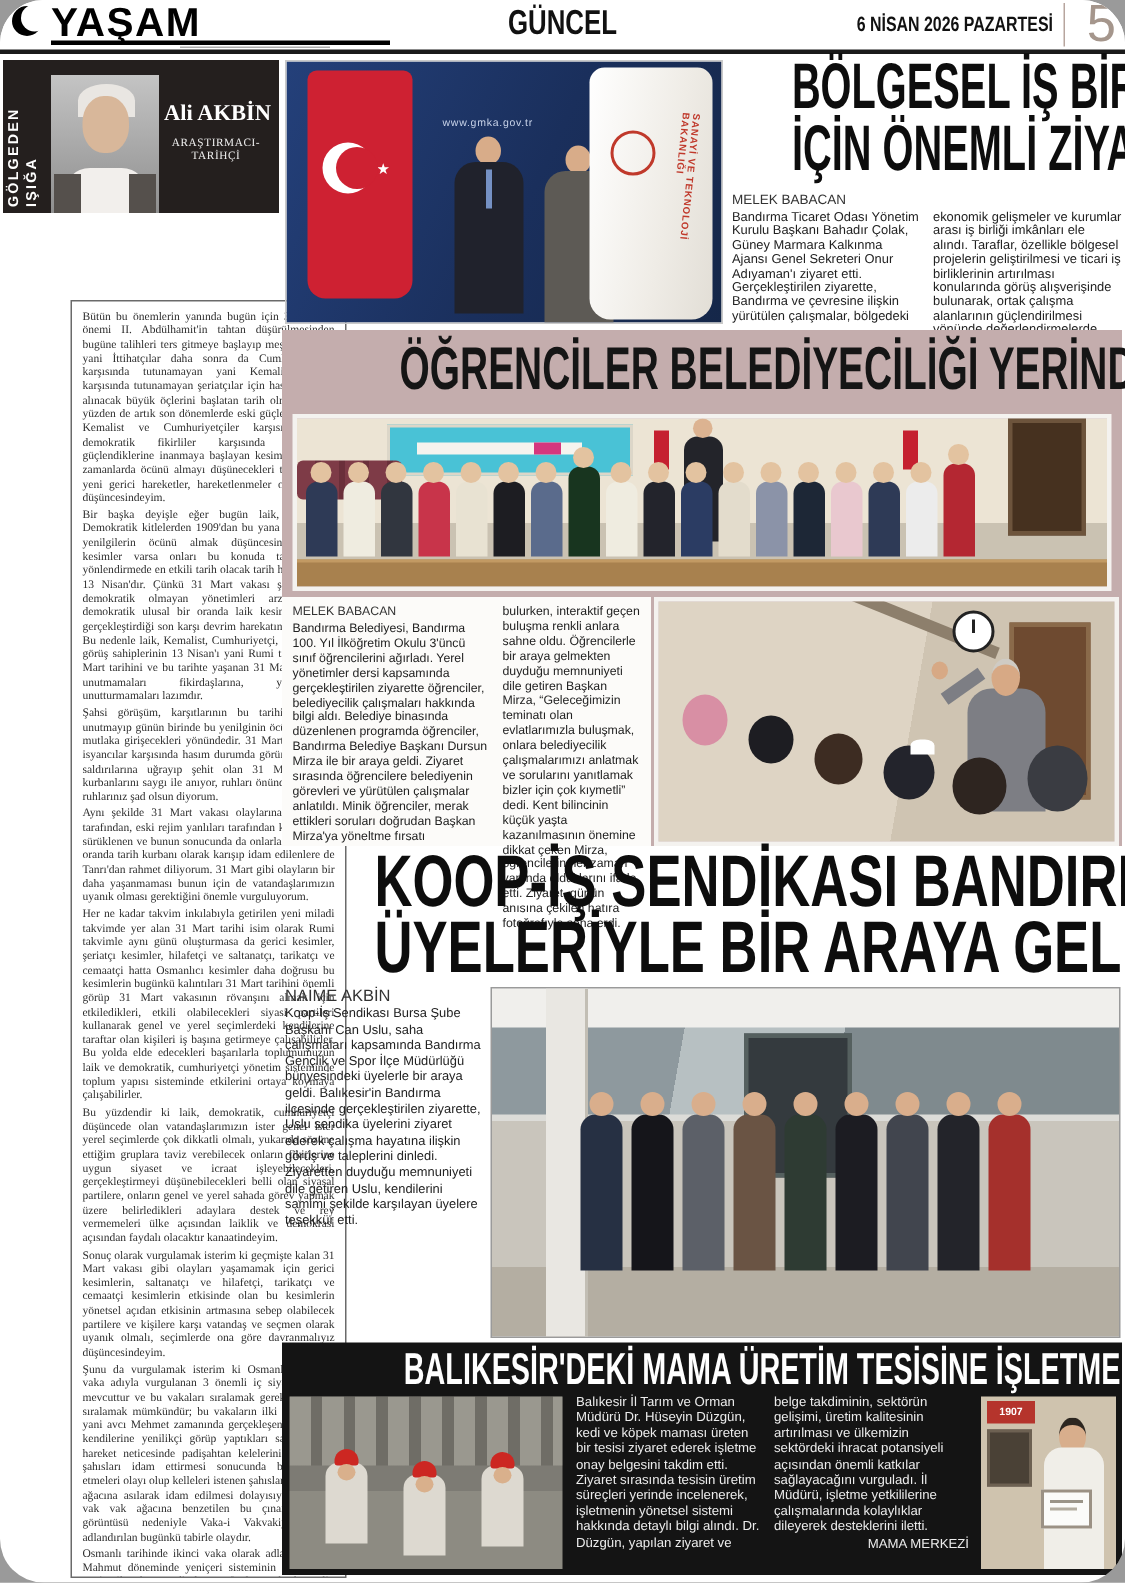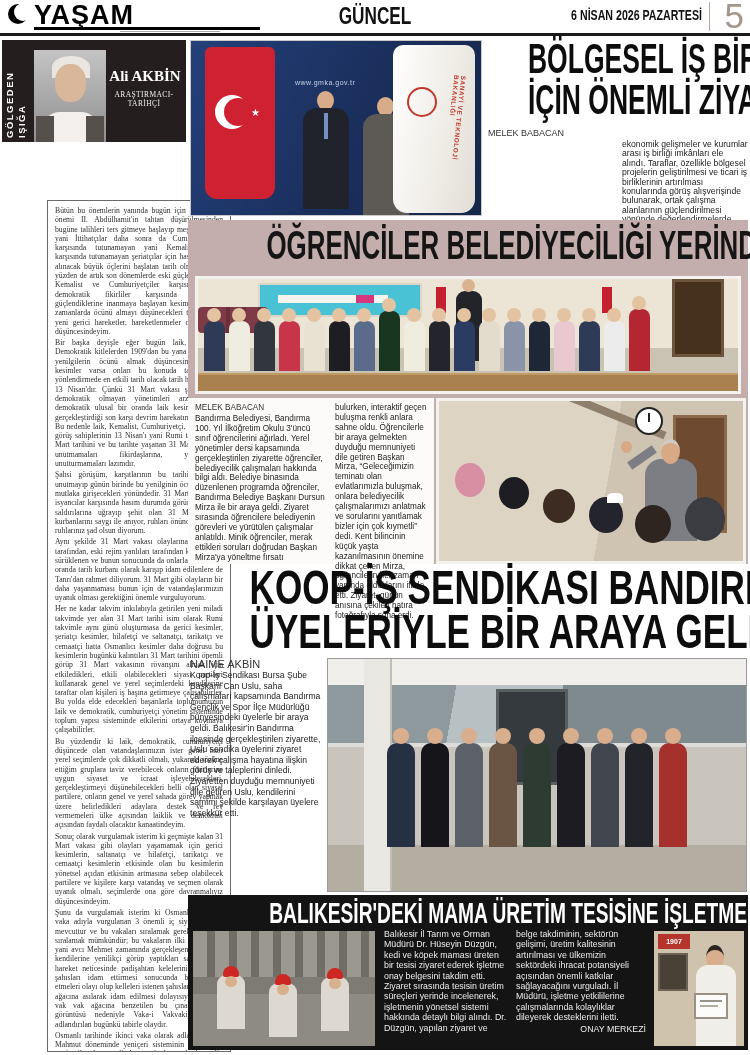--- a/index.html
+++ b/index.html
@@ -1,17 +1,17 @@
 <!DOCTYPE html>
 <html><head>
 <meta charset="utf-8">
 <style>
   html,body{margin:0;padding:0;background:#9a9a9a;}
   .page{position:relative;width:750px;height:1055px;margin:0 auto;background:#ffffff;overflow:hidden;
-        font-family:"Liberation Sans",sans-serif;color:#111;}
+        font-family:"Liberation Sans",sans-serif;color:#111;border-radius:29px;}
   .abs{position:absolute;}
 
   
   .hdr{position:absolute;left:0;top:0;width:750px;height:33px;background:#fff;}
   .crescent{position:absolute;left:8px;top:4px;width:22px;height:22px;}
   .crescent::before{content:"";position:absolute;left:0;top:0;width:20px;height:20px;border-radius:50%;background:#000;}
   .crescent::after{content:"";position:absolute;left:6px;top:-1px;width:18px;height:18px;border-radius:50%;background:#fff;}
   .logo-text{position:absolute;left:34px;top:0px;font-weight:bold;font-size:27px;line-height:30px;letter-spacing:1px;color:#000;}
   .logo-underline{position:absolute;left:34px;top:27px;width:226px;height:3px;background:#000;}
   .logo-sub{position:absolute;left:120px;top:31px;width:100px;height:1px;background:#aaa;}
@@ -234,20 +234,21 @@
       <span class="min-emblem"></span>
       <span class="min-flag-text">SANAYİ VE TEKNOLOJİ BAKANLIĞI</span>
     </div>
   </div>
 
   <div class="visit-headline">
     <span class="l">BÖLGESEL İŞ BİRLİĞİ</span>
     <span class="l">İÇİN ÖNEMLİ ZİYARET</span>
   </div>
   <div class="visit-byline">MELEK BABACAN</div>
+  <div class="visit-col c1">Bandırma Ticaret Odası Yönetim Kurulu Başkanı Bahadır Çolak, Güney Marmara Kalkınma Ajansı Genel Sekreteri Onur Adıyaman'ı ziyaret etti. Gerçekleştirilen ziyarette, Bandırma ve çevresine ilişkin yürütülen çalışmalar, bölgedeki</div>
   <div class="visit-col c2">ekonomik gelişmeler ve kurumlar arası iş birliği imkânları ele alındı. Taraflar, özellikle bölgesel projelerin geliştirilmesi ve ticari iş birliklerinin artırılması konularında görüş alışverişinde bulunarak, ortak çalışma alanlarının güçlendirilmesi yönünde değerlendirmelerde bulundu.</div>
 
   <div class="pink-band">
     <div class="students-headline">ÖĞRENCİLER BELEDİYECİLİĞİ YERİNDE ÖĞRENDİ</div>
 
     <div class="photo-group">
       <span class="pg-screen">
           <i></i>
           <em></em>
         </span>
@@ -308,21 +309,21 @@
     <div class="photo-factory">
       <span class="pf-pipes"></span>
       <span class="worker" style="left:24px;top:44px;"></span>
       <span class="worker" style="left:76px;top:52px;"></span>
       <span class="worker" style="left:128px;top:46px;"></span>
     </div>
 
     <div class="f-col c1">Balıkesir İl Tarım ve Orman Müdürü Dr. Hüseyin Düzgün, kedi ve köpek maması üreten bir tesisi ziyaret ederek işletme onay belgesini takdim etti. Ziyaret sırasında tesisin üretim süreçleri yerinde incelenerek, işletmenin yönetsel sistemi hakkında detaylı bilgi alındı. Dr. Düzgün, yapılan ziyaret ve</div>
     <div class="f-col c2">
       <span>belge takdiminin, sektörün gelişimi, üretim kalitesinin artırılması ve ülkemizin sektördeki ihracat potansiyeli açısından önemli katkılar sağlayacağını vurguladı. İl Müdürü, işletme yetkililerine çalışmalarında kolaylıklar dileyerek desteklerini iletti.</span>
-      <div class="f-credit">ONAY MERKEZİ</div>
+      <div class="f-credit">MAMA MERKEZİ</div>
     </div>
 
     <div class="photo-cert">
       <span class="pc-1907">1907</span>
       <span class="pc-plaque"></span>
       <span class="pc-head"></span>
       <span class="pc-shirt"></span>
       <span class="pc-frame">
           <i></i>
           <em></em>

